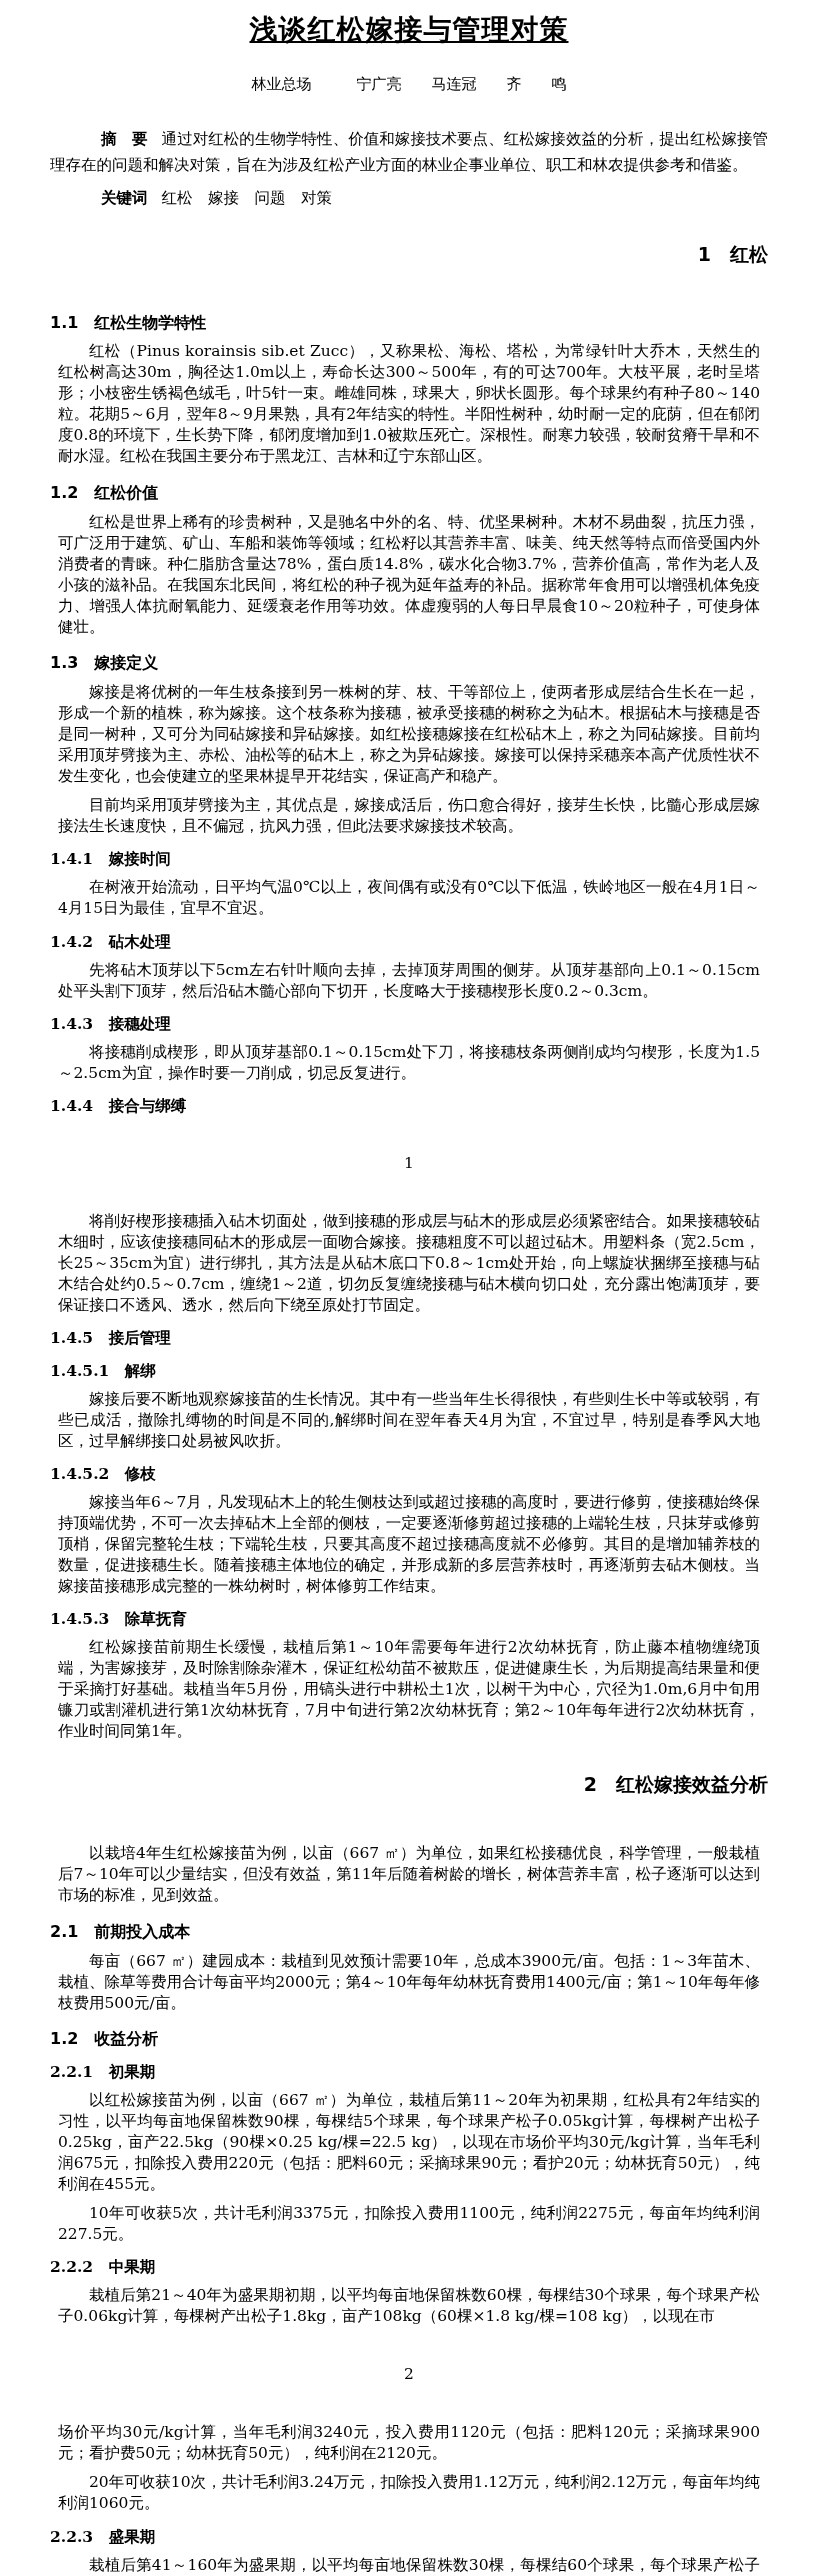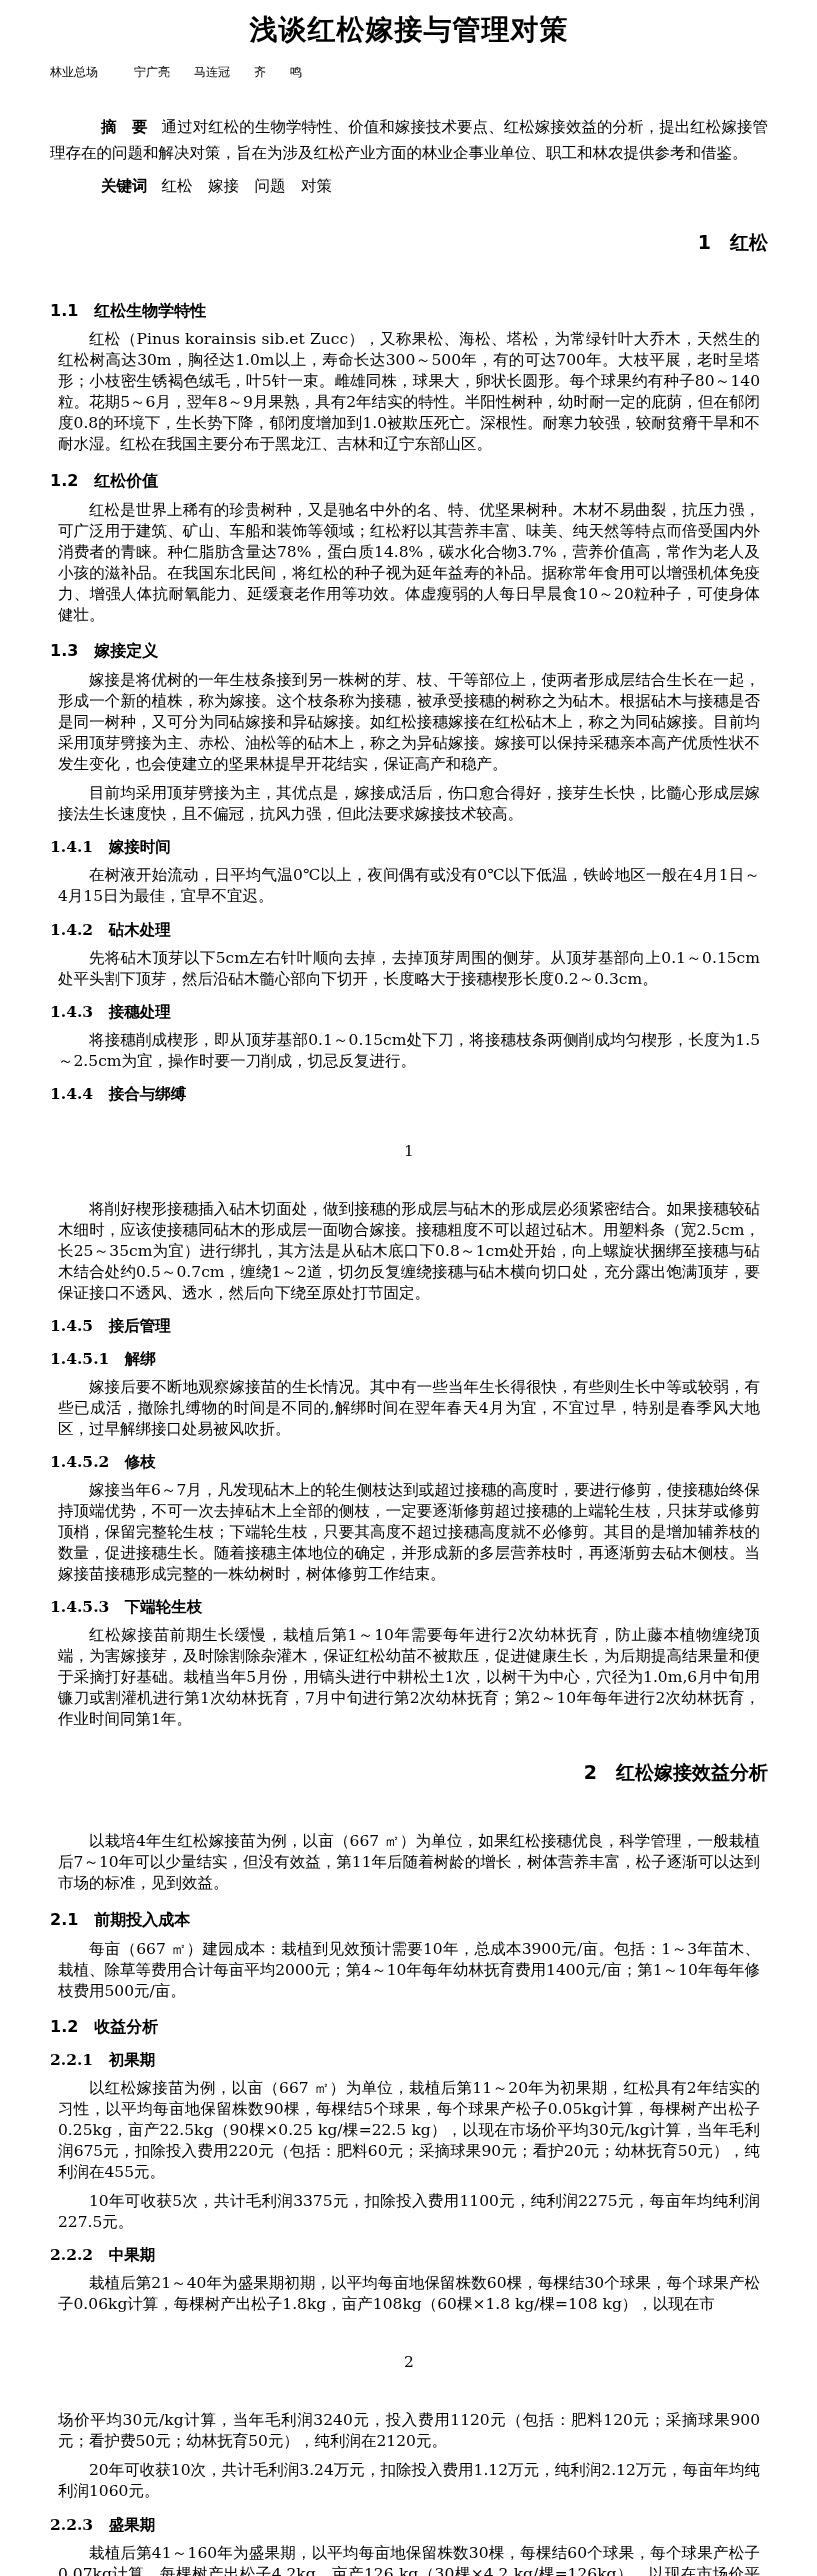--- a/index.html
+++ b/index.html
@@ -17,26 +17,27 @@
     font-size: 15.5px;
     line-height: 21px;
     text-align: justify;
   }
   .title {
     font-family: "DejaVu Sans", "Liberation Sans", sans-serif;
     font-weight: bold;
     font-size: 28px;
     line-height: 34px;
     text-align: center;
-    margin: 0 0 15px 0;
+    margin: 0 0 27px 0;
     letter-spacing: 1px;
+    text-decoration: underline;
   }
   .authors {
-    font-size: 12px;
-    text-align: left;
+    font-size: 15px;
+    text-align: center;
     margin: 0 0 32px 0;
   }
   .abstract, .keywords {
     margin: 0;
     text-indent: 2em;
     line-height: 25px;
   }
   .keywords { margin-top: 7.2px; margin-bottom: 13.4px; }
   .inline-label {
     font-family: Liberation Mono, monospace;
@@ -114,21 +115,21 @@
   <h4 class="h3">1.4.3　接穗处理</h4>
   <p class="para">将接穗削成楔形，即从顶芽基部0.1～0.15cm处下刀，将接穗枝条两侧削成均匀楔形，长度为1.5～2.5cm为宜，操作时要一刀削成，切忌反复进行。</p>
   <h4 class="h3">1.4.4　接合与绑缚</h4>
   <p class="pagenum">1</p>
   <p class="para">将削好楔形接穗插入砧木切面处，做到接穗的形成层与砧木的形成层必须紧密结合。如果接穗较砧木细时，应该使接穗同砧木的形成层一面吻合嫁接。接穗粗度不可以超过砧木。用塑料条（宽2.5cm，长25～35cm为宜）进行绑扎，其方法是从砧木底口下0.8～1cm处开始，向上螺旋状捆绑至接穗与砧木结合处约0.5～0.7cm，缠绕1～2道，切勿反复缠绕接穗与砧木横向切口处，充分露出饱满顶芽，要保证接口不透风、透水，然后向下绕至原处打节固定。</p>
   <h4 class="h3">1.4.5　接后管理</h4>
   <h4 class="h3">1.4.5.1　解绑</h4>
   <p class="para">嫁接后要不断地观察嫁接苗的生长情况。其中有一些当年生长得很快，有些则生长中等或较弱，有些已成活，撤除扎缚物的时间是不同的,解绑时间在翌年春天4月为宜，不宜过早，特别是春季风大地区，过早解绑接口处易被风吹折。</p>
   <h4 class="h3">1.4.5.2　修枝</h4>
   <p class="para">嫁接当年6～7月，凡发现砧木上的轮生侧枝达到或超过接穗的高度时，要进行修剪，使接穗始终保持顶端优势，不可一次去掉砧木上全部的侧枝，一定要逐渐修剪超过接穗的上端轮生枝，只抹芽或修剪顶梢，保留完整轮生枝；下端轮生枝，只要其高度不超过接穗高度就不必修剪。其目的是增加辅养枝的数量，促进接穗生长。随着接穗主体地位的确定，并形成新的多层营养枝时，再逐渐剪去砧木侧枝。当嫁接苗接穗形成完整的一株幼树时，树体修剪工作结束。</p>
-  <h4 class="h3">1.4.5.3　下端轮生枝</h4>
+  <h4 class="h3">1.4.5.3　除草抚育</h4>
   <p class="para">红松嫁接苗前期生长缓慢，栽植后第1～10年需要每年进行2次幼林抚育，防止藤本植物缠绕顶端，为害嫁接芽，及时除割除杂灌木，保证红松幼苗不被欺压，促进健康生长，为后期提高结果量和便于采摘打好基础。栽植当年5月份，用镐头进行中耕松土1次，以树干为中心，穴径为1.0m,6月中旬用镰刀或割灌机进行第1次幼林抚育，7月中旬进行第2次幼林抚育；第2～10年每年进行2次幼林抚育，作业时间同第1年。</p>
 
   <h2 class="h1">2　红松嫁接效益分析</h2>
   <p class="para">以栽培4年生红松嫁接苗为例，以亩（667 ㎡）为单位，如果红松接穗优良，科学管理，一般栽植后7～10年可以少量结实，但没有效益，第11年后随着树龄的增长，树体营养丰富，松子逐渐可以达到市场的标准，见到效益。</p>
   <h3 class="h2">2.1　前期投入成本</h3>
   <p class="para">每亩（667 ㎡）建园成本：栽植到见效预计需要10年，总成本3900元/亩。包括：1～3年苗木、栽植、除草等费用合计每亩平均2000元；第4～10年每年幼林抚育费用1400元/亩；第1～10年每年修枝费用500元/亩。</p>
   <h3 class="h2">1.2　收益分析</h3>
   <h4 class="h3">2.2.1　初果期</h4>
   <p class="para">以红松嫁接苗为例，以亩（667 ㎡）为单位，栽植后第11～20年为初果期，红松具有2年结实的习性，以平均每亩地保留株数90棵，每棵结5个球果，每个球果产松子0.05kg计算，每棵树产出松子0.25kg，亩产22.5kg（90棵×0.25 kg/棵=22.5 kg），以现在市场价平均30元/kg计算，当年毛利润675元，扣除投入费用220元（包括：肥料60元；采摘球果90元；看护20元；幼林抚育50元），纯利润在455元。</p>
   <p class="para">10年可收获5次，共计毛利润3375元，扣除投入费用1100元，纯利润2275元，每亩年均纯利润227.5元。</p>

